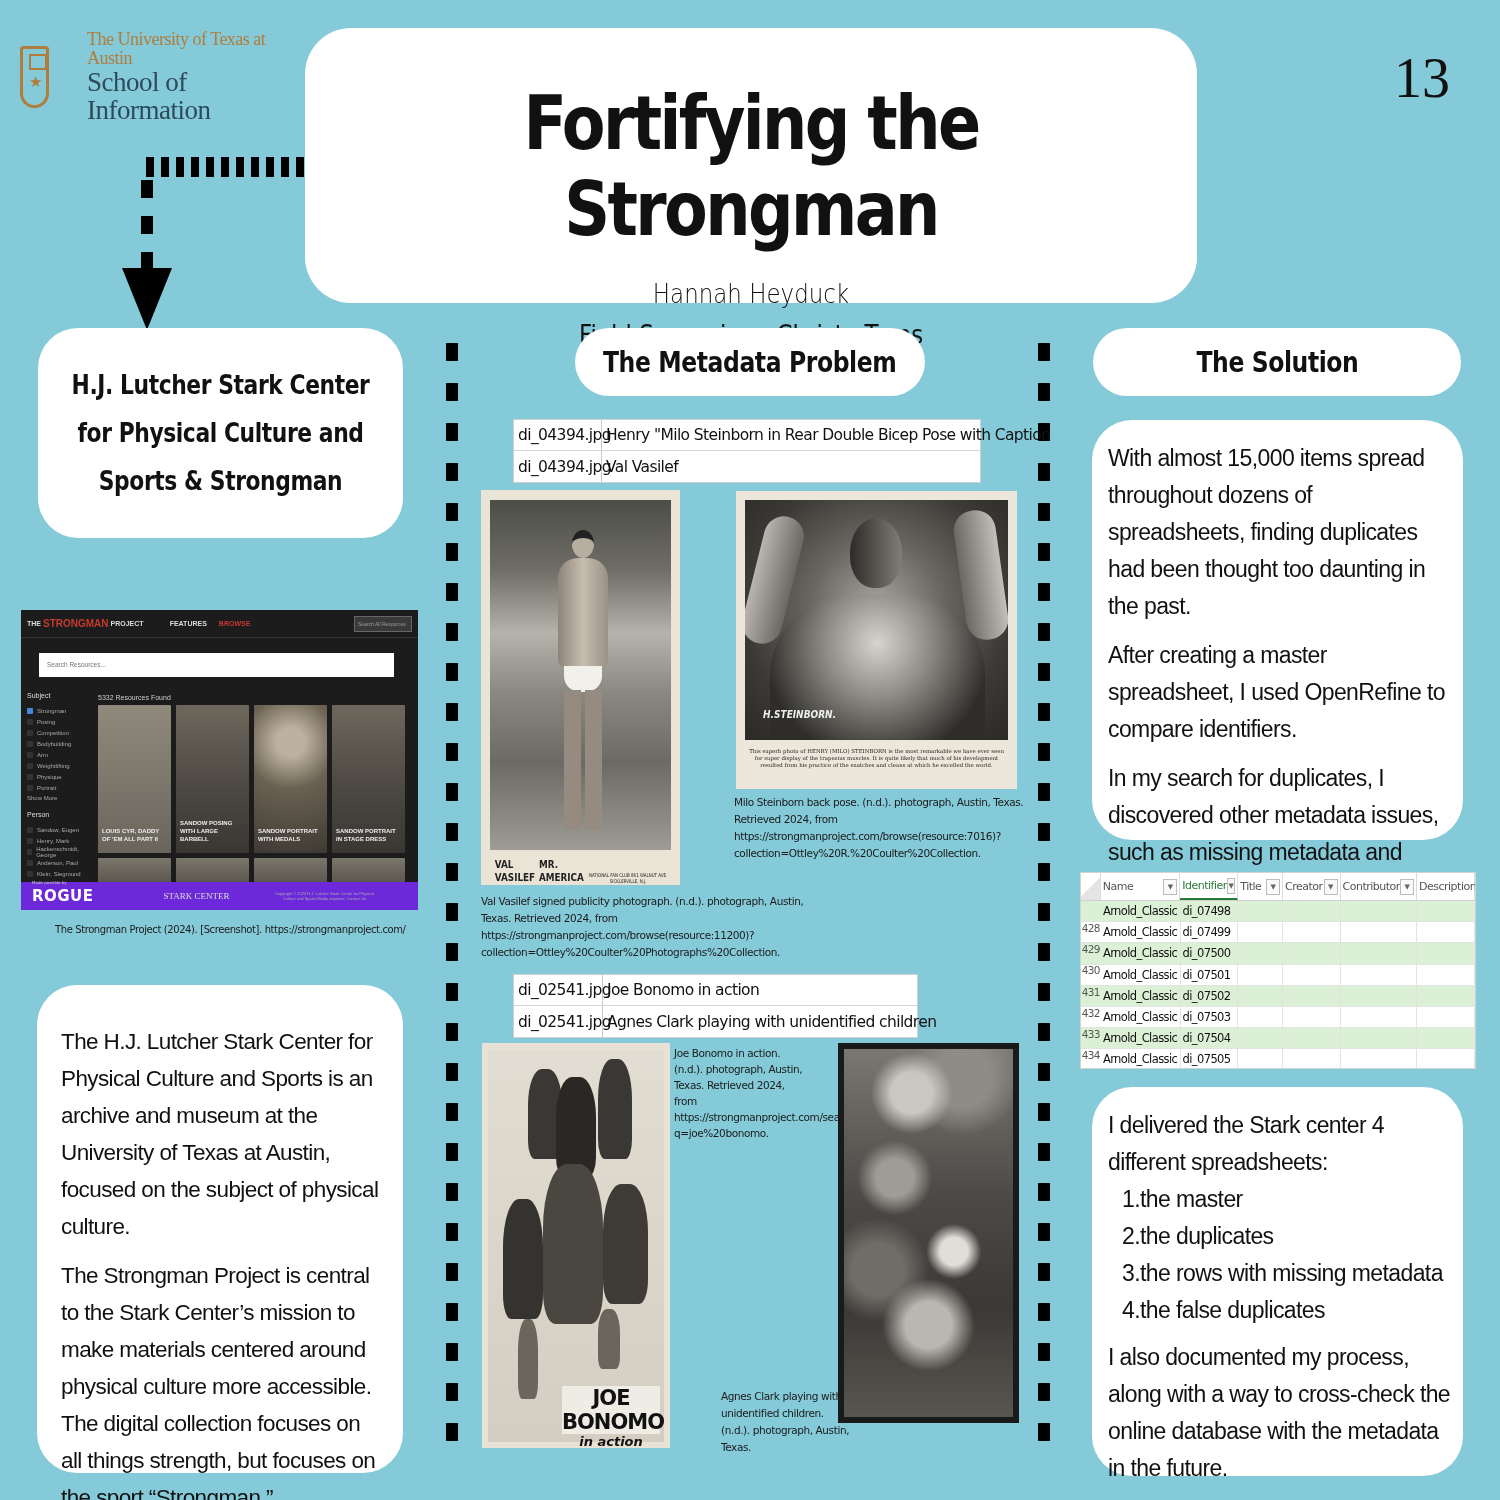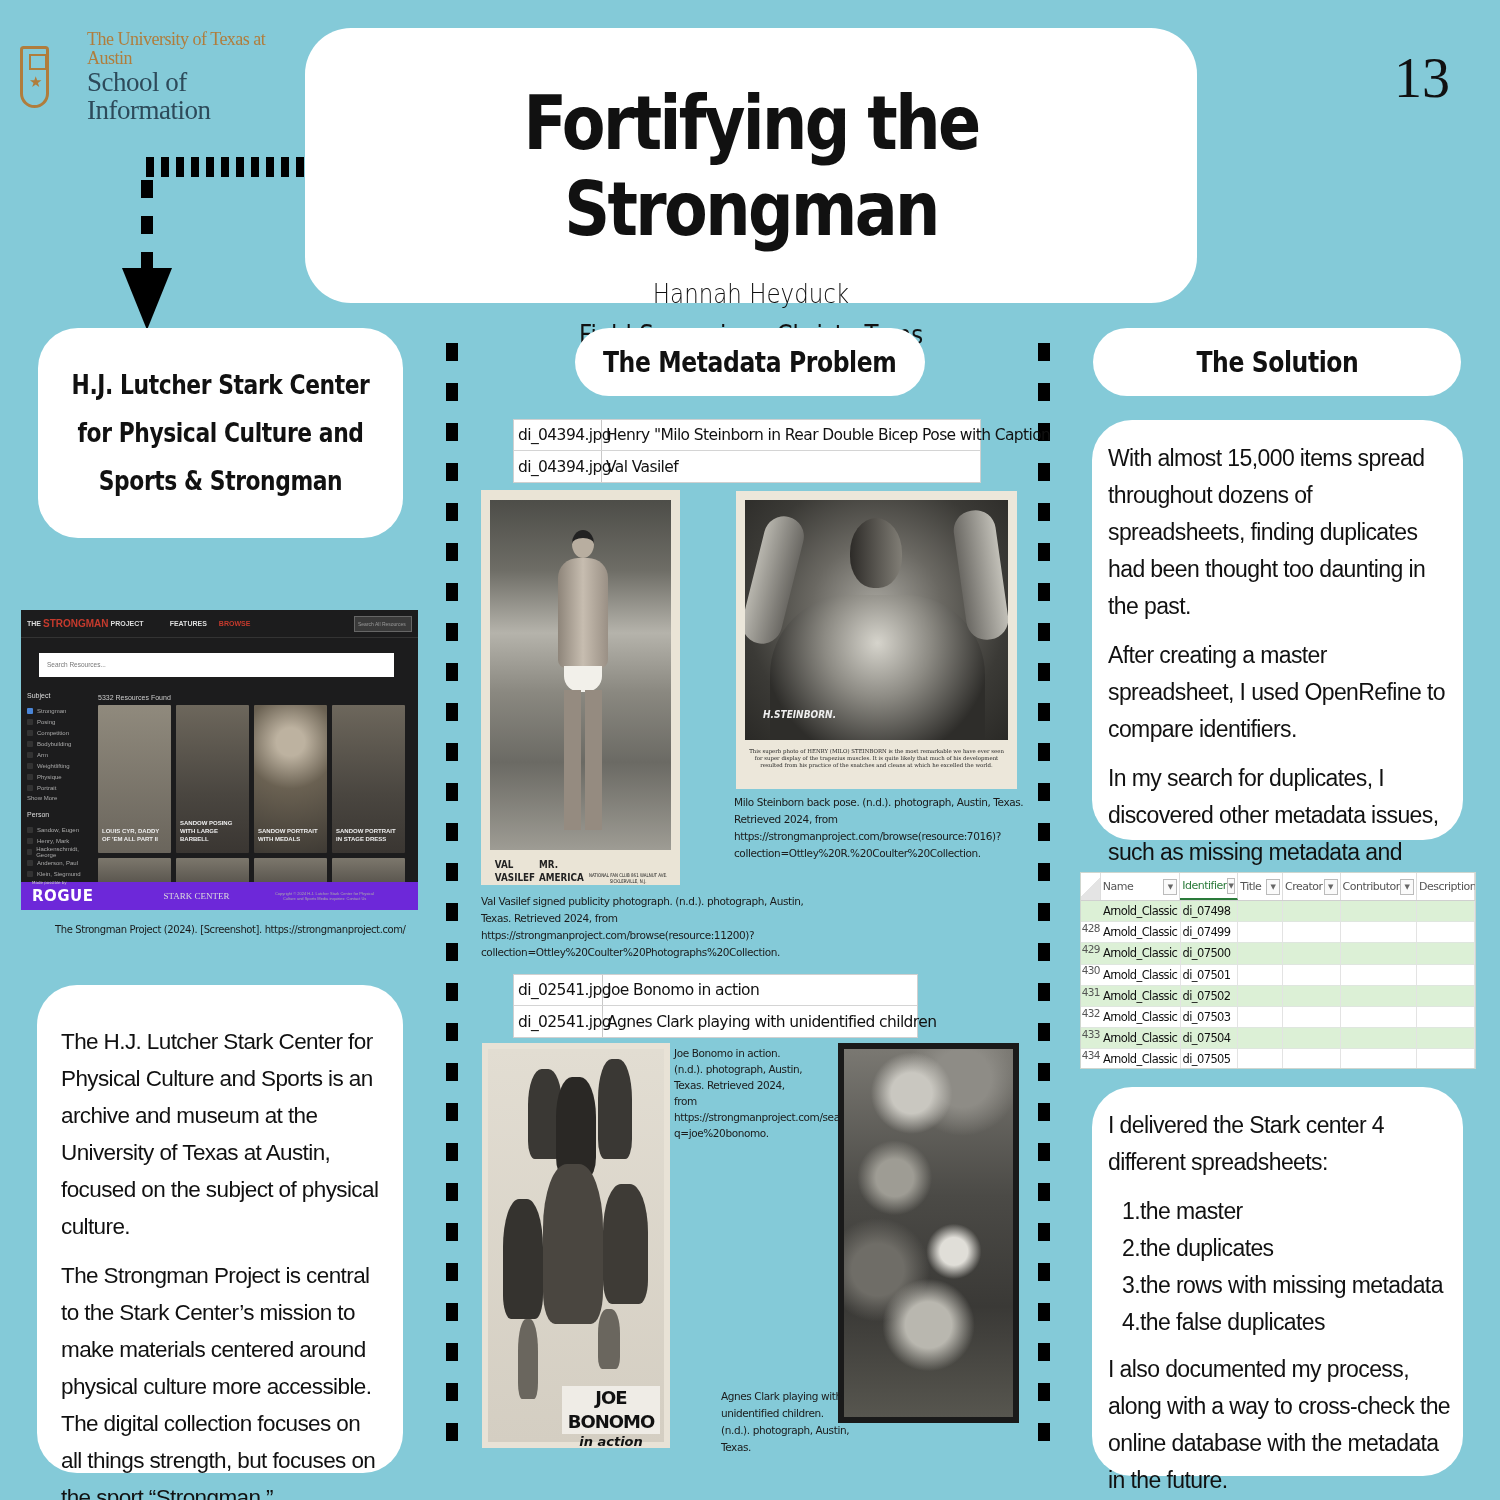--- a/index.html
+++ b/index.html
@@ -127,21 +127,21 @@
   .stein-head { position: absolute; left: 105px; top: 18px; width: 52px; height: 70px; border-radius: 50% 50% 45% 45%; background: linear-gradient(90deg,#2d2b28,#817e76); }
   .stein-back { position: absolute; left: 25px; top: 95px; width: 215px; height: 160px; border-radius: 80px 80px 0 0; background: radial-gradient(ellipse at 50% 30%, #d6d4cc 0%, #8c8a83 35%, #2e2d2a 75%); }
   .stein-name { position: absolute; left: 14px; bottom: 20px; color: #eee; font-family: "DejaVu Sans", sans-serif; font-weight: bold; font-size: 10px; font-style: italic; transform: scaleX(0.9); }
   .stein-text { font-family: "DejaVu Serif", serif; font-size: 5.4px; line-height: 7px; text-align: center; color: #222; padding: 8px 4px 0; }
   .cap-steinborn { left: 734px; top: 794px; width: 300px; }
 
   .photo-bonomo { left: 482px; top: 1043px; width: 188px; height: 405px; padding: 6px; background: #e8e2d6; }
   .bon-img { width: 100%; height: 100%; position: relative; background: linear-gradient(180deg,#e2ddd2,#d4cec2); }
   .fig { position: absolute; border-radius: 40% 40% 20% 20%; }
   .bon-label { position: absolute; right: 4px; bottom: 8px; width: 98px; height: 48px; background: #efece6; text-align: center; }
-  .bon-label .b1 { font-family: "DejaVu Sans", sans-serif; font-weight: bold; font-size: 18px; letter-spacing: -1px; color: #111; line-height: 24px; }
+  .bon-label .b1 { font-family: "DejaVu Sans", sans-serif; font-weight: bold; font-size: 21px; letter-spacing: -1px; color: #111; line-height: 24px; }
   .bon-label .b2 { font-family: "DejaVu Sans", sans-serif; font-style: italic; font-weight: bold; font-size: 13px; color: #111; }
   .cap-bonomo { left: 674px; top: 1045px; width: 130px; font-size: 10.5px; line-height: 16px; }
 
   .photo-agnes { left: 838px; top: 1043px; width: 181px; height: 380px; background: #1a1a1a; padding: 6px; }
   .agnes-img { width: 100%; height: 100%;
     background:
       radial-gradient(circle at 40% 12%, #c9c7c0 0 6%, transparent 12%),
       radial-gradient(circle at 70% 8%, #8e8c86 0 8%, transparent 16%),
       radial-gradient(circle at 30% 35%, #9e9c94 0 7%, transparent 14%),
       radial-gradient(circle at 65% 55%, #e0ded8 0 6%, transparent 12%),
@@ -483,21 +483,21 @@
       <span class="cell w-name">Arnold_Classic</span>
       <span class="cell w-id">di_07505</span>
       <span class="cell w-title"></span>
       <span class="cell w-creator"></span>
       <span class="cell w-contrib"></span>
       <span class="cell w-desc"></span>
     </div>
 </div>
 
 <div class="card body-card delivered-card">
-  <p style="margin-bottom:12px">I delivered the Stark center 4 different spreadsheets:</p>
+  <p style="margin-bottom:0">I delivered the Stark center 4 different spreadsheets:</p>
   <ol>
     <li>1.the master</li>
     <li>2.the duplicates</li>
     <li>3.the rows with missing metadata</li>
     <li>4.the false duplicates</li>
   </ol>
   <p>I also documented my process, along with a way to cross-check the online database with the metadata in the future.</p>
 </div>
 
 </body></html>

